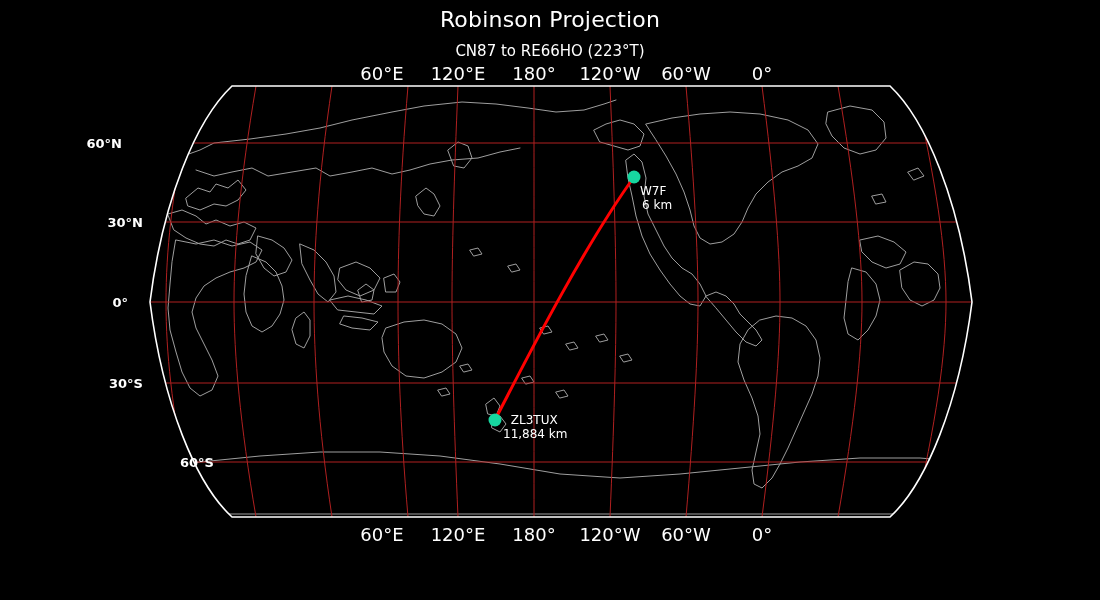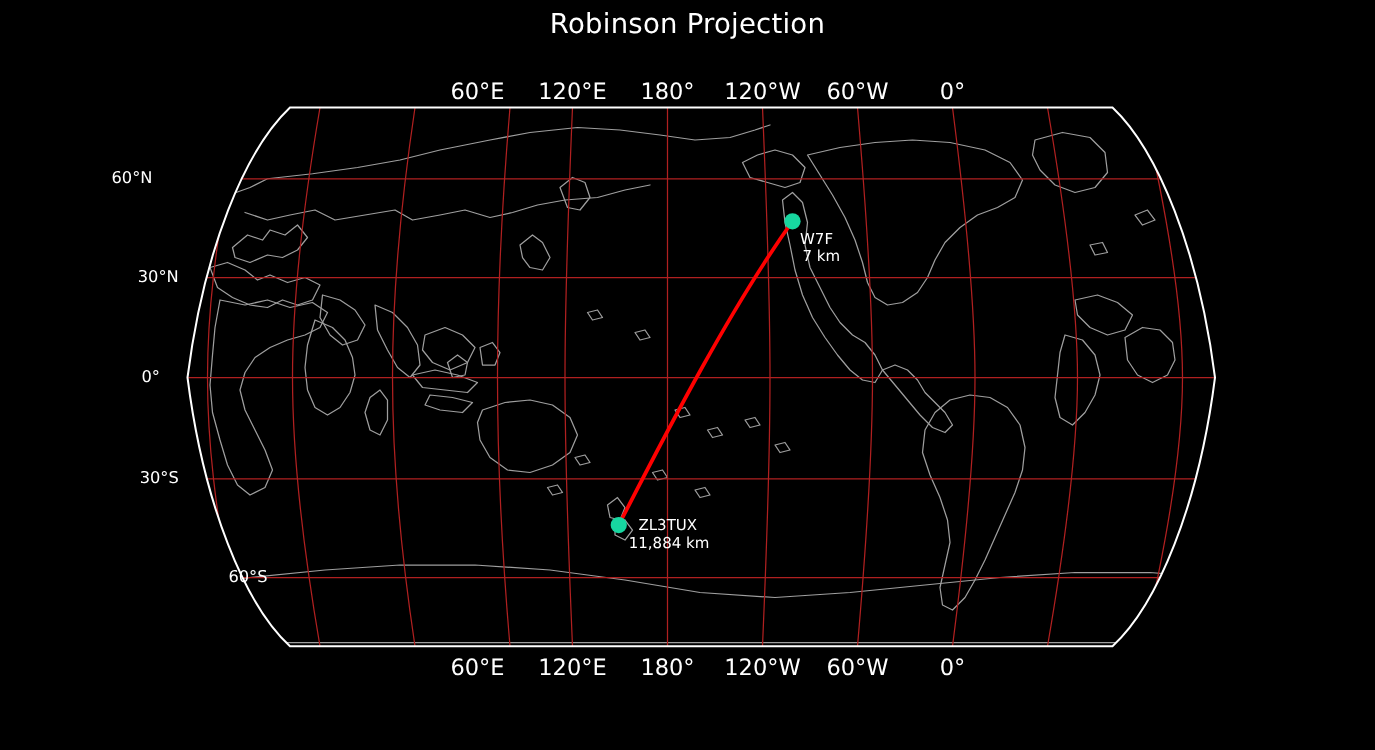--- a/index.html
+++ b/index.html
@@ -49,20 +49,21 @@
     transform: translateX(-50%);
     text-align: center;
   }
   .lat-label {
     position: absolute;
     font-size: 13px;
     color: #ffffff;
     white-space: nowrap;
     transform: translateY(-50%);
     text-align: right;
+    font-weight: bold;
   }
   #mapsvg {
     position: absolute;
     left: 0;
     top: 0;
   }
   .pt-label {
     position: absolute;
     font-size: 12px;
     color: #ffffff;
@@ -73,20 +74,21 @@
     display: block;
     padding-left: 2px;
   }
 </style>
 </head>
 <body>
 
 <div id="stage">
 
   <div class="title">Robinson Projection</div>
+  <div class="subtitle">CN87 to RE66HO (223°T)</div>
 
   <svg id="mapsvg" width="1100" height="600" viewBox="0 0 1100 600">
     <defs>
       <clipPath id="globeclip">
         <path d="M 561,86
                  L 232,86
                  C 196,120 163,200 150,302
                  C 163,404 196,484 232,517
                  L 890,517
                  C 926,484 959,404 972,302
@@ -236,21 +238,21 @@
   <div>
     <div class="lat-label" style="left:122px; top:143px; width:92px; margin-left:-92px;">60°N</div>
     <div class="lat-label" style="left:143px; top:222px; width:92px; margin-left:-92px;">30°N</div>
     <div class="lat-label" style="left:128px; top:302px; width:92px; margin-left:-92px;">0°</div>
     <div class="lat-label" style="left:143px; top:383px; width:92px; margin-left:-92px;">30°S</div>
     <div class="lat-label" style="left:214px; top:462px; width:92px; margin-left:-92px;">60°S</div>
   </div>
 
   <div class="pt-label" style="left:640px; top:184px;">
     <span>W7F</span>
-    <span class="dist">7 km</span>
+    <span class="dist">6 km</span>
   </div>
 
   <div class="pt-label" style="left:501px; top:413px;text-align:center;">
     <span>ZL3TUX</span>
     <span class="dist">11,884 km</span>
   </div>
 
 </div>
 
 </body></html>

